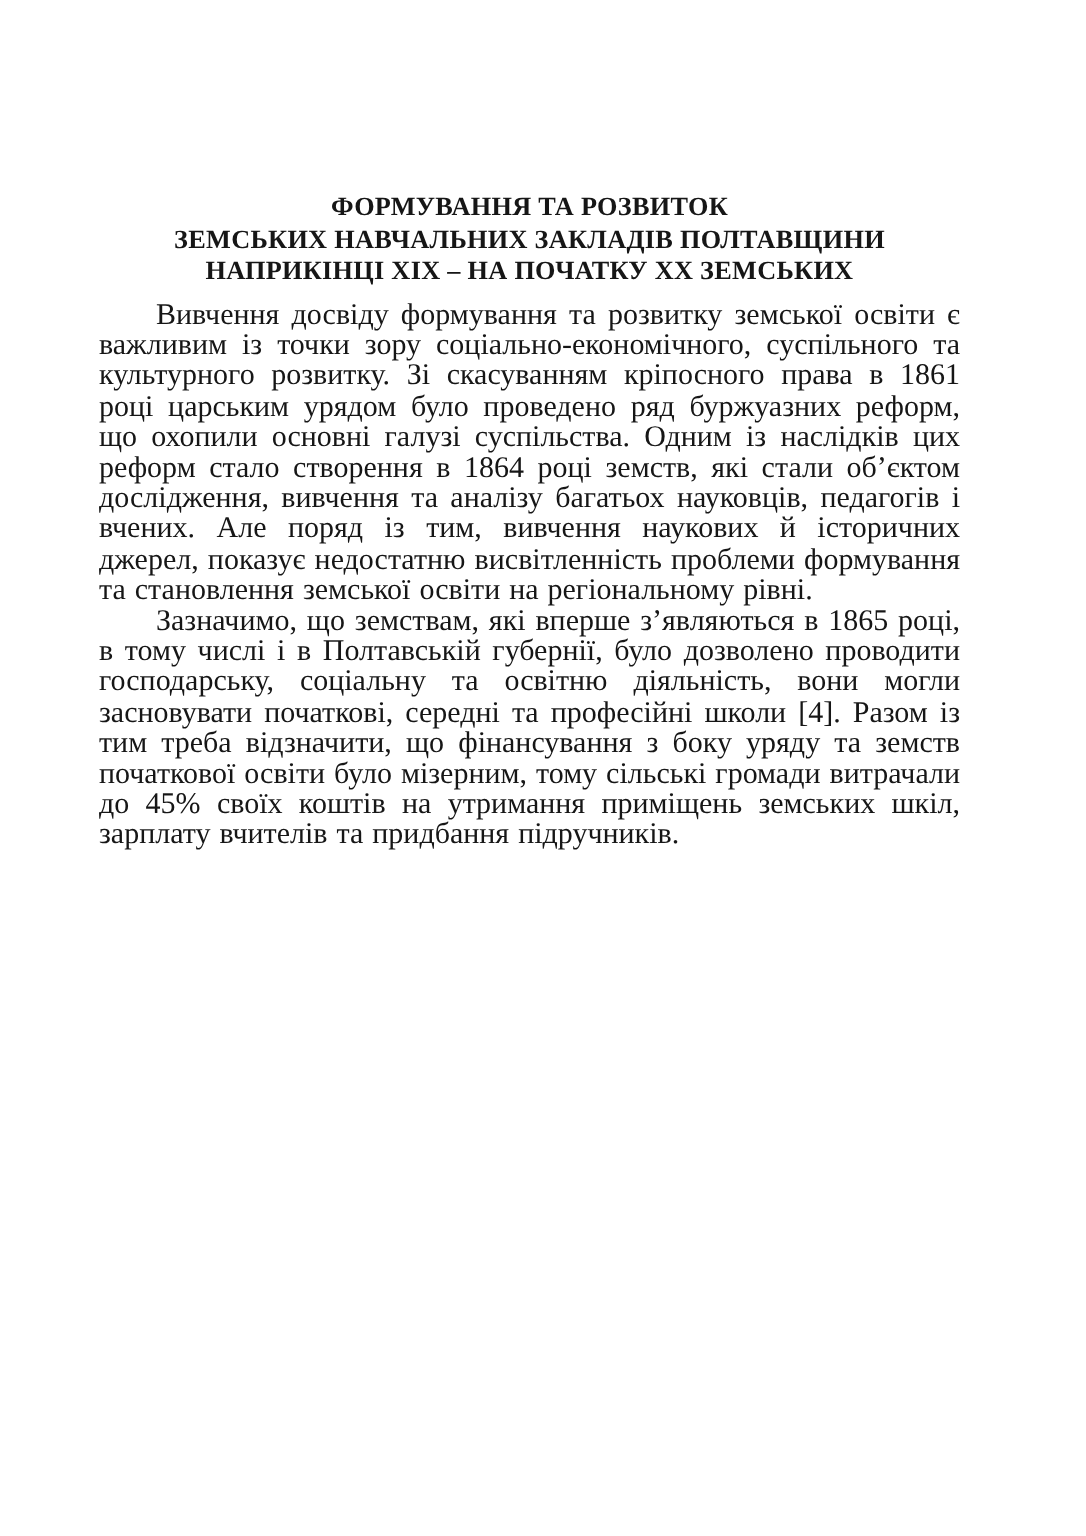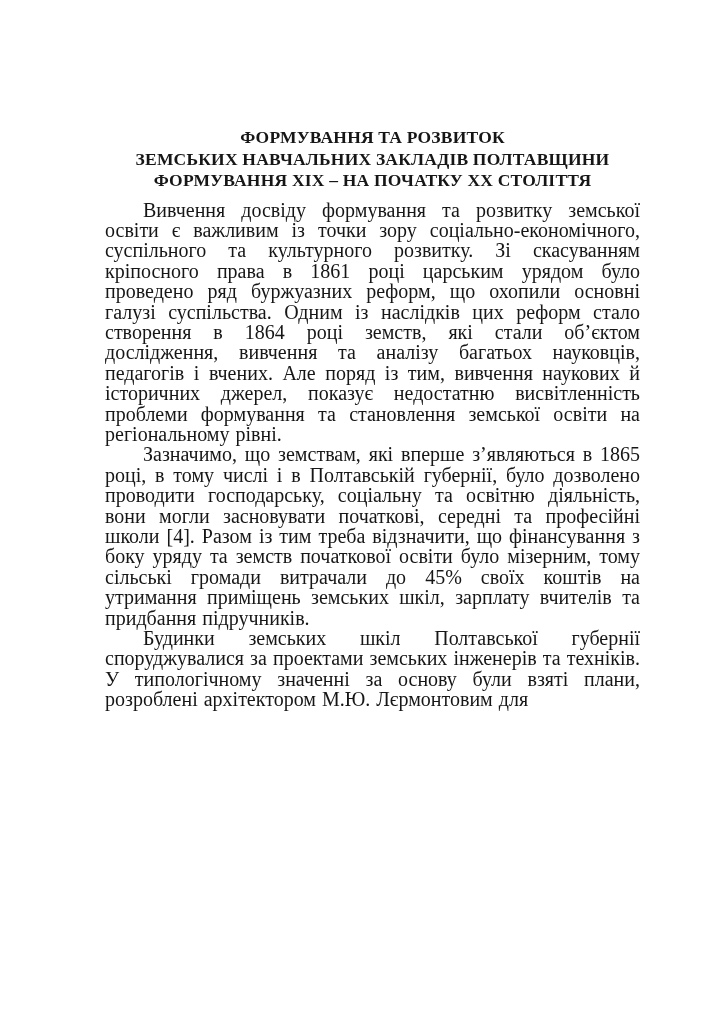--- a/index.html
+++ b/index.html
@@ -11,21 +11,21 @@
     width: 724px;
     height: 1024px;
     overflow: hidden;
     font-family: "Liberation Serif", "DejaVu Serif", serif;
     color: #161616;
   }
   .page {
     box-sizing: border-box;
     width: 724px;
     height: 1024px;
-    padding: 127px 84px 0 105px;
+    padding: 127px 84px 0 66px;
     background: #ffffff;
     border-radius: 25px;
   }
   .title {
     margin: 0 0 8px 0;
     font-size: 17.5px;
     line-height: 21.5px;
     font-weight: bold;
     text-align: center;
     letter-spacing: 0.2px;
@@ -46,22 +46,21 @@
   }
 </style>
 </head>
 <body>
 
 <div class="page">
 
   <h1 class="title">
     <span class="title-line">ФОРМУВАННЯ ТА РОЗВИТОК</span>
     <span class="title-line">ЗЕМСЬКИХ НАВЧАЛЬНИХ ЗАКЛАДІВ ПОЛТАВЩИНИ</span>
-    <span class="title-line">ФОРМУВАННЯ XIX – НА ПОЧАТКУ XX СТОЛІТТЯ</span>
+    <span class="title-line">НАПРИКІНЦІ XIX – НА ПОЧАТКУ XX ЗЕМСЬКИХ</span>
   </h1>
 
   <div class="body-text">
     <p class="para">Вивчення досвіду формування та розвитку земської освіти є важливим із точки зору соціально-економічного, суспільного та культурного розвитку. Зі скасуванням кріпосного права в 1861 році царським урядом було проведено ряд буржуазних реформ, що охопили основні галузі суспільства. Одним із наслідків цих реформ стало створення в 1864 році земств, які стали об’єктом дослідження, вивчення та аналізу багатьох науковців, педагогів і вчених. Але поряд із тим, вивчення наукових й історичних джерел, показує недостатню висвітленність проблеми формування та становлення земської освіти на регіональному рівні.</p>
     <p class="para">Зазначимо, що земствам, які вперше з’являються в 1865 році, в тому числі і в Полтавській губернії, було дозволено проводити господарську, соціальну та освітню діяльність, вони могли засновувати початкові, середні та професійні школи [4]. Разом із тим треба відзначити, що фінансування з боку уряду та земств початкової освіти було мізерним, тому сільські громади витрачали до 45% своїх коштів на утримання приміщень земських шкіл, зарплату вчителів та придбання підручників.</p>
-    <p class="para">Будинки земських шкіл Полтавської губернії споруджувалися за проектами земських інженерів та техніків. У типологічному значенні за основу були взяті плани, розроблені архітектором М.Ю. Лєрмонтовим для</p>
   </div>
 
 </div>
 
 </body></html>

